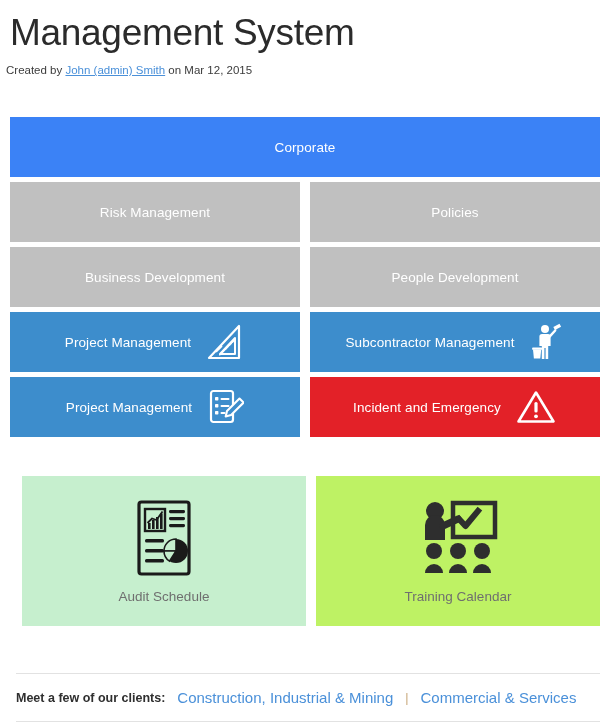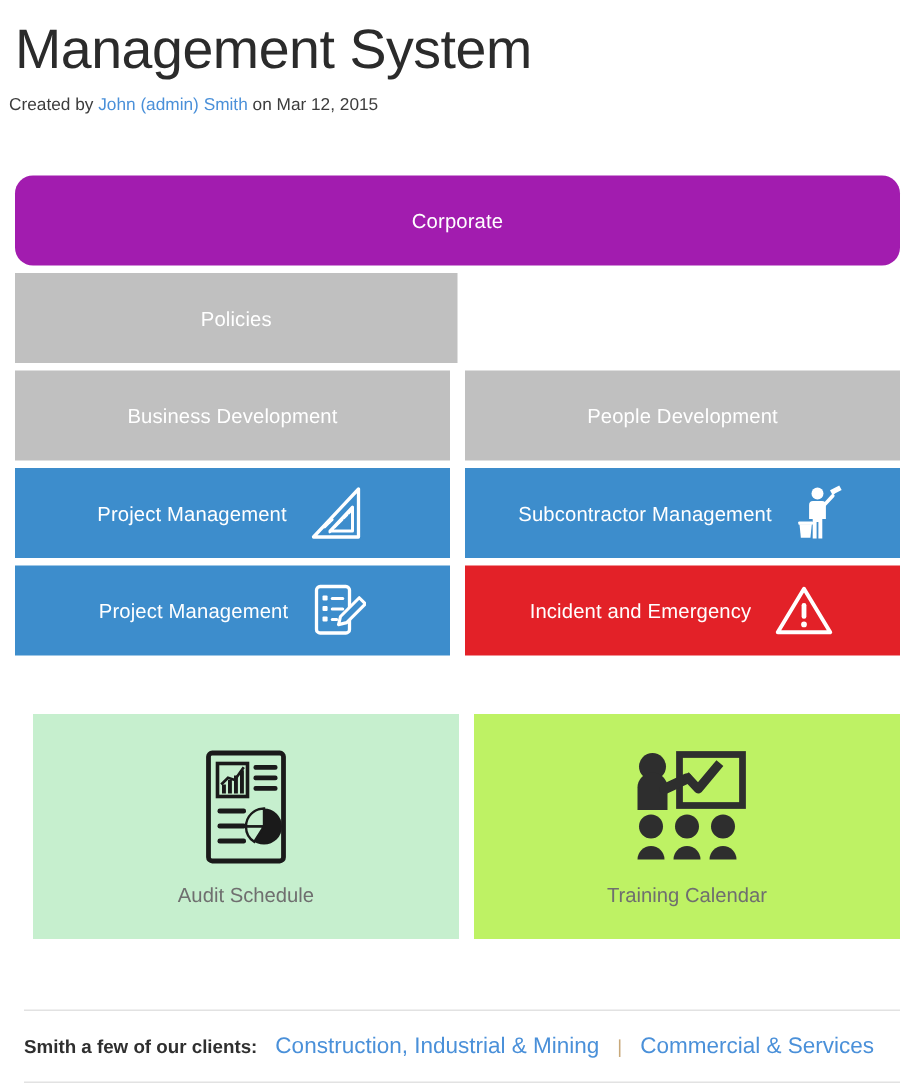--- a/index.html
+++ b/index.html
@@ -36,20 +36,21 @@
     padding-top: 4px;
   }
   .byline {
     font-size: 11.5px;
     color: #3c3c3c;
     margin-top: 7px;
     line-height: 14px;
   }
   .byline .author {
     color: #4a90d9;
+    text-decoration: underline;
   }
 
   
   .tiles {
     margin-top: 40px;
     padding: 0 15px 0 10px;
     box-sizing: border-box;
   }
   .tile-row {
     display: flex;
@@ -67,21 +68,21 @@
     text-align: center;
     cursor: pointer;
     user-select: none;
   }
   .tile .tile-label {
     display: inline-block;
   }
   .tile-full { width: 100%; height: 60px; }
   .tile-half { width: 50%; height: 60px; }
 
-  .tile-orange { background: #a21caf; border-radius: 12px; }
+  .tile-orange { background: #3b82f6; }
   .tile-grey   { background: #c0c0c0; }
   .tile-blue   { background: #3d8dcc; }
   .tile-red    { background: #e32128; }
 
   .tile-with-icon {
     gap: 14px;
   }
   .tile-icon {
     display: inline-flex;
     align-items: center;
@@ -178,20 +179,23 @@
 
   <div class="tiles">
 
     <div class="tile-row">
       <div class="tile tile-full tile-orange">
         <span class="tile-label">Corporate</span>
       </div>
     </div>
 
     <div class="tile-row">
+      <div class="tile tile-half tile-grey">
+        <span class="tile-label">Risk Management</span>
+      </div>
       <div class="tile tile-half tile-grey">
         <span class="tile-label">Policies</span>
       </div>
     </div>
 
     <div class="tile-row">
       <div class="tile tile-half tile-grey">
         <span class="tile-label">Business Development</span>
       </div>
       <div class="tile tile-half tile-grey">
@@ -328,21 +332,21 @@
         </svg>
       </span>
       <span class="feature-label">Training Calendar</span>
     </div>
 
   </div>
 
   <div class="footer">
     <div class="rule"></div>
     <div class="clients">
-      <span class="clients-label">Smith a few of our clients:</span>
+      <span class="clients-label">Meet a few of our clients:</span>
       <span class="client-link">Construction, Industrial &amp; Mining</span>
       <span class="client-sep">|</span>
       <span class="client-link">Commercial &amp; Services</span>
     </div>
     <div class="footer-bottom-rule"></div>
   </div>
 
 </div>
 
 </body></html>

